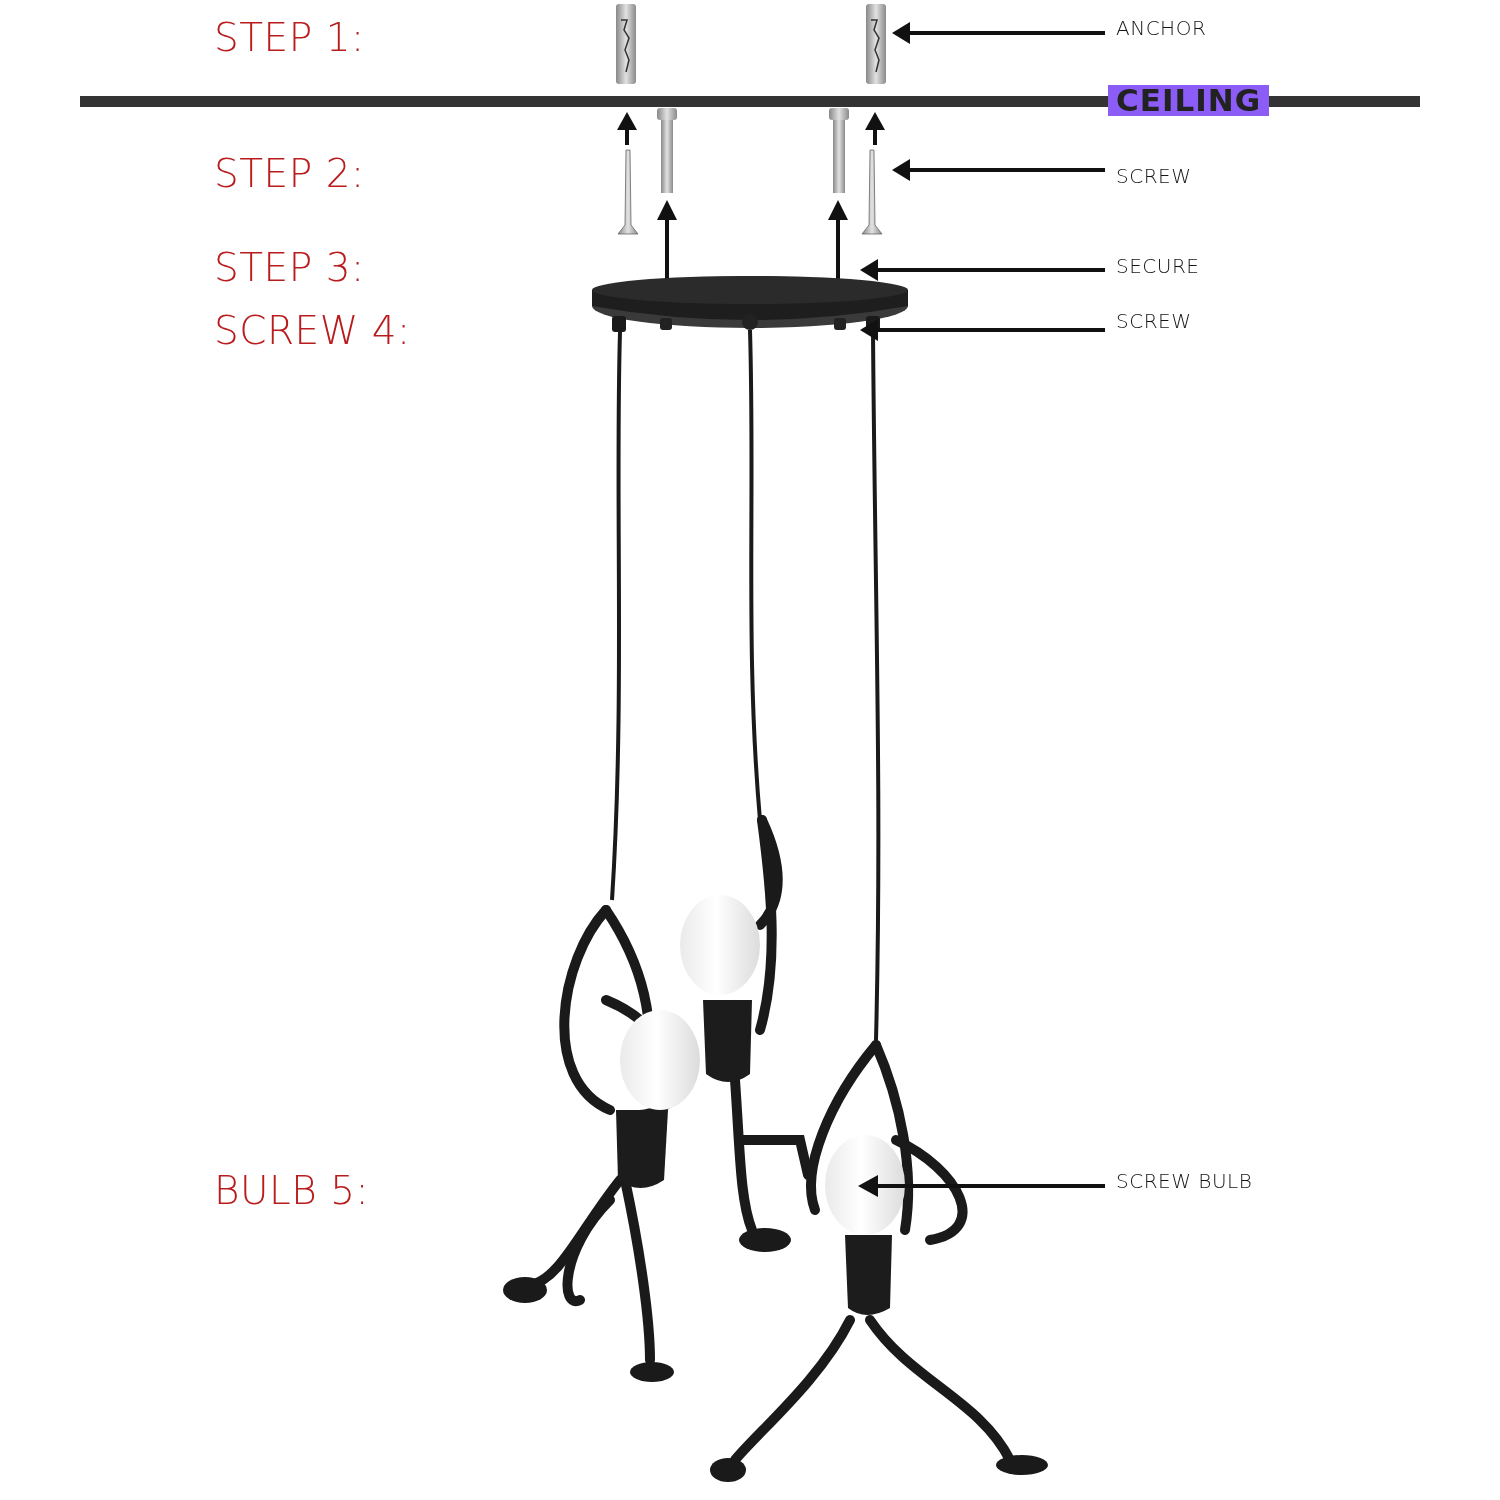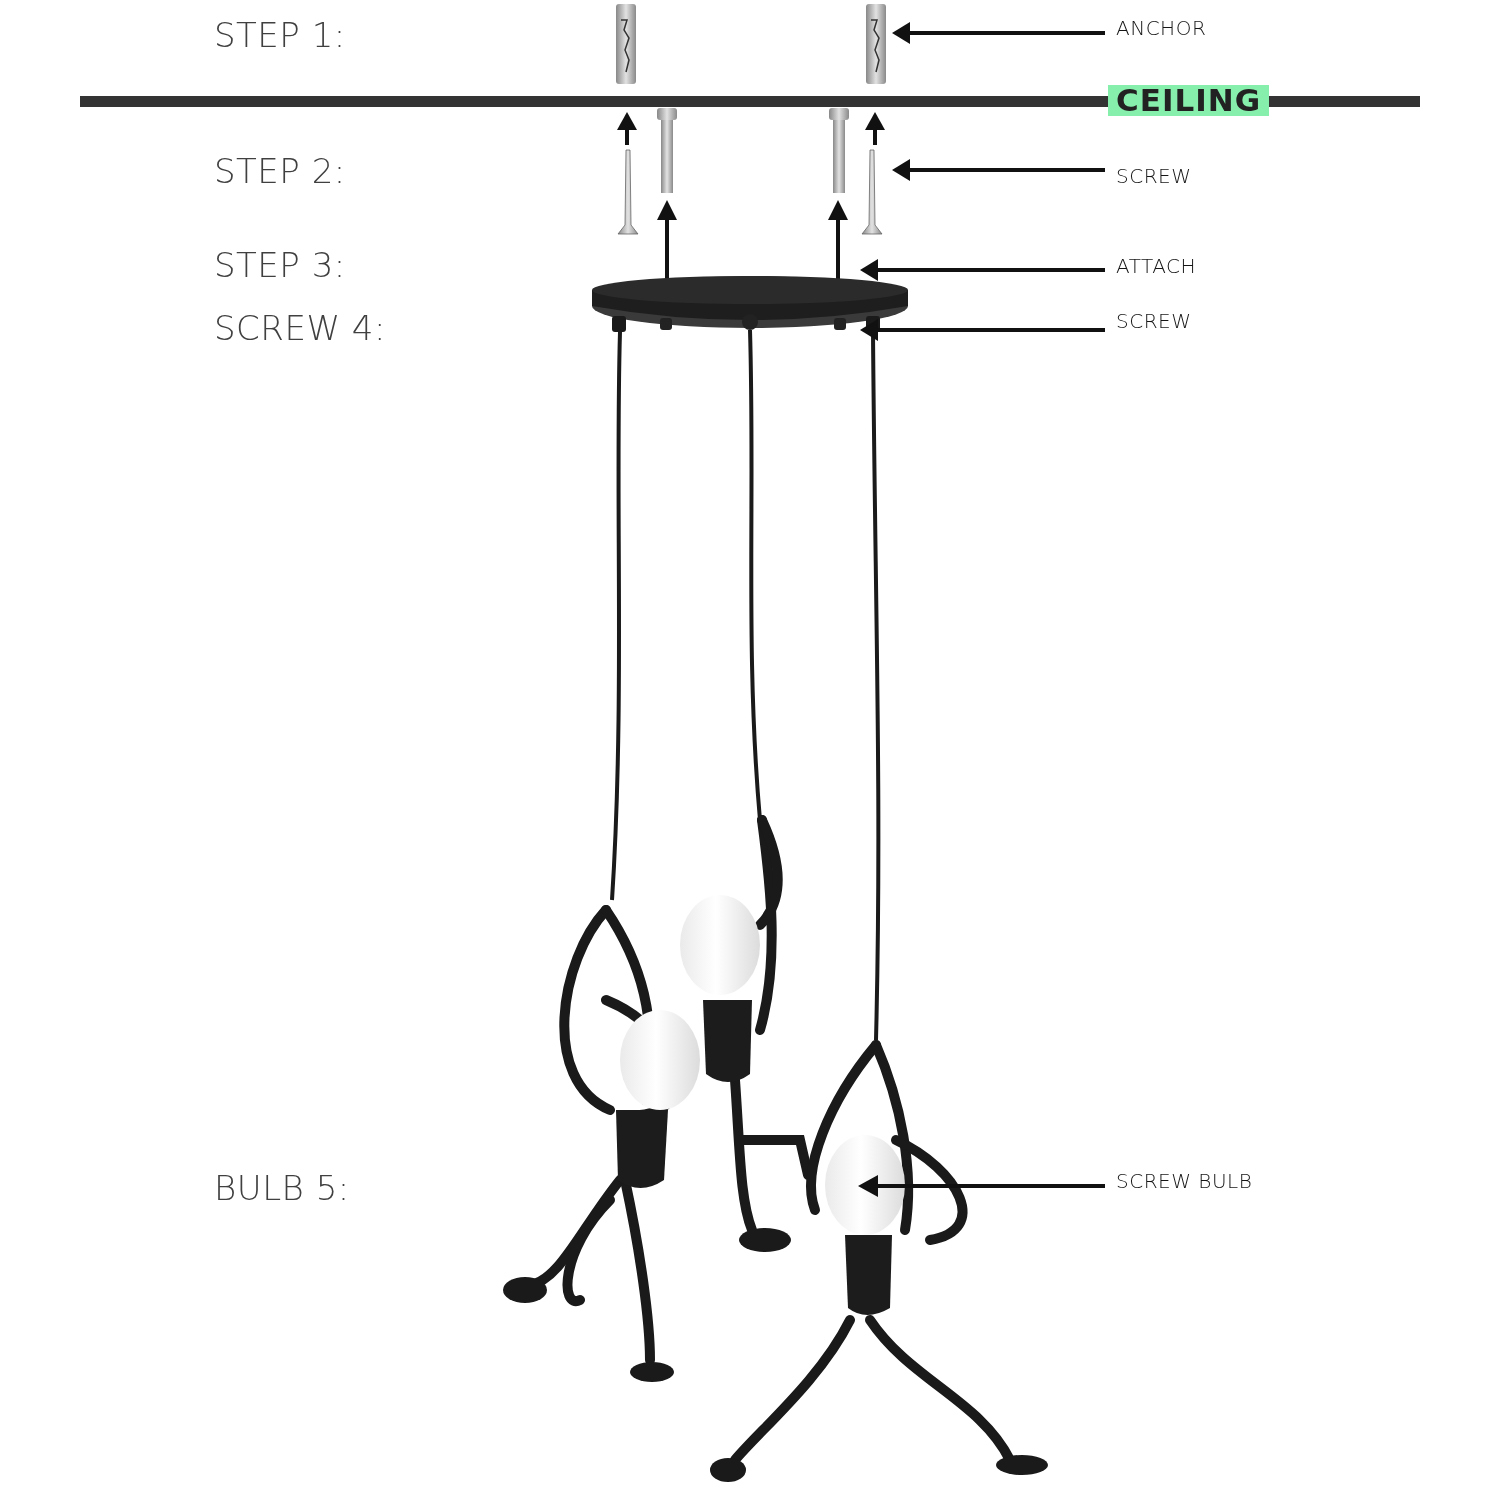--- a/index.html
+++ b/index.html
@@ -1,19 +1,19 @@
 <!DOCTYPE html>
 <html><head>
 <meta charset="utf-8">
 <style>
   html, body { margin: 0; padding: 0; background: #ffffff; }
   body { width: 1500px; height: 1500px; position: relative; overflow: hidden; font-family: "DejaVu Sans", sans-serif; color: #111; }
-  .step { position: absolute; left: 214px; font-size: 34px; font-weight: 300; letter-spacing: 0.5px; color: #404040; line-height: 1; }
+  .step { position: absolute; left: 214px; font-size: 39px; font-weight: 300; letter-spacing: 0.5px; color: #b91c1c; line-height: 1; }
   .label { position: absolute; left: 1116px; font-size: 20px; font-weight: 300; letter-spacing: 0.5px; color: #151515; line-height: 1; }
-  .label.bold { font-weight: 700; font-size: 31px; letter-spacing: 1px; color: #222; background: #86efac; padding: 0 8px; left: 1108px; }
+  .label.bold { font-weight: 700; font-size: 31px; letter-spacing: 1px; color: #222; background: #8b5cf6; padding: 0 8px; left: 1108px; }
   svg { position: absolute; left: 0; top: 0; }
 </style>
 </head>
 <body>
 
 <svg width="1500" height="1500" viewBox="0 0 1500 1500">
   <defs>
     <linearGradient id="metal" x1="0" x2="1">
       <stop offset="0" stop-color="#888"></stop>
       <stop offset="0.5" stop-color="#e2e2e2"></stop>
@@ -135,15 +135,15 @@
 
 <div class="step" style="top:18px">STEP 1:</div>
 <div class="step" style="top:154px">STEP 2:</div>
 <div class="step" style="top:248px">STEP 3:</div>
 <div class="step" style="top:311px">SCREW 4:</div>
 <div class="step" style="top:1171px">BULB 5:</div>
 
 <div class="label" style="top:18px">ANCHOR</div>
 <div class="label bold" style="top:85px">CEILING</div>
 <div class="label" style="top:166px">SCREW</div>
-<div class="label" style="top:256px">ATTACH</div>
+<div class="label" style="top:256px">SECURE</div>
 <div class="label" style="top:311px">SCREW</div>
 <div class="label" style="top:1171px">SCREW BULB</div>
 
 </body></html>

